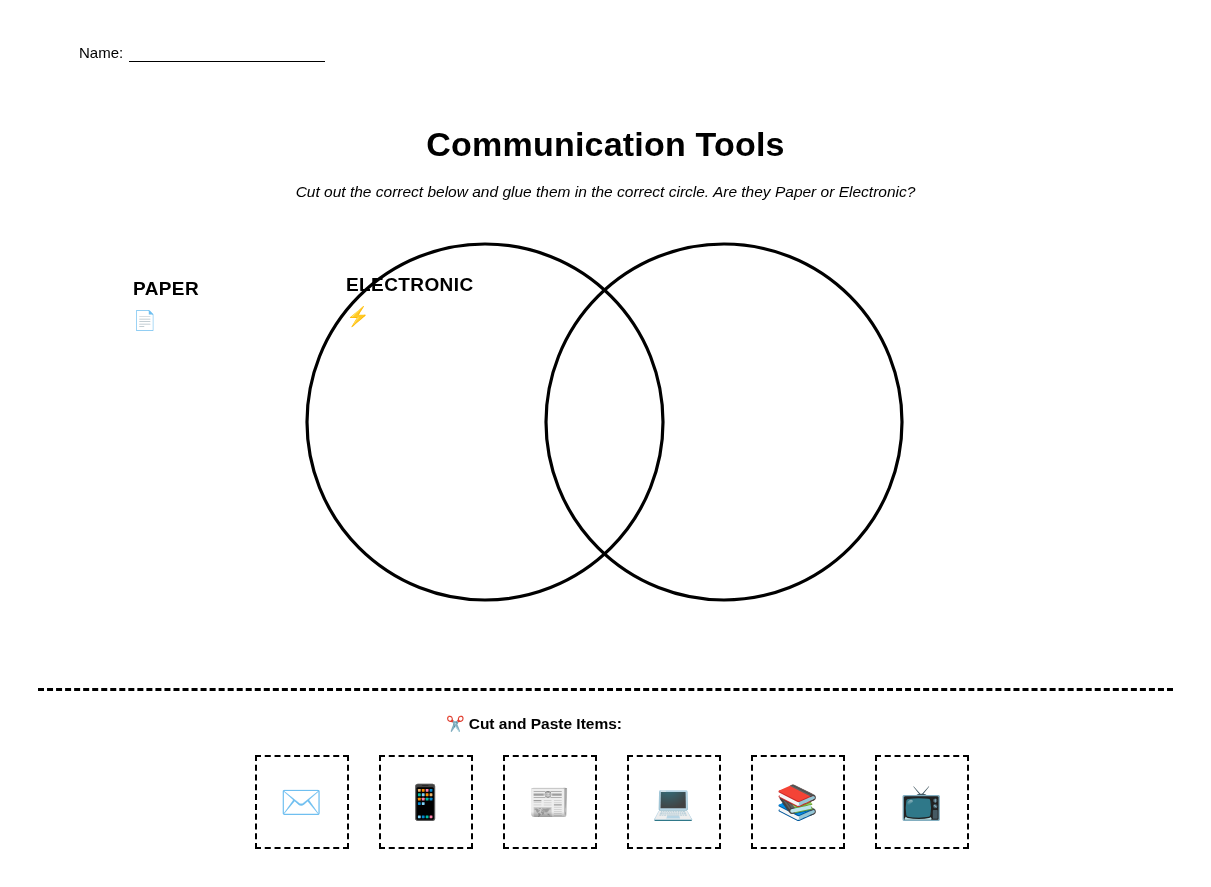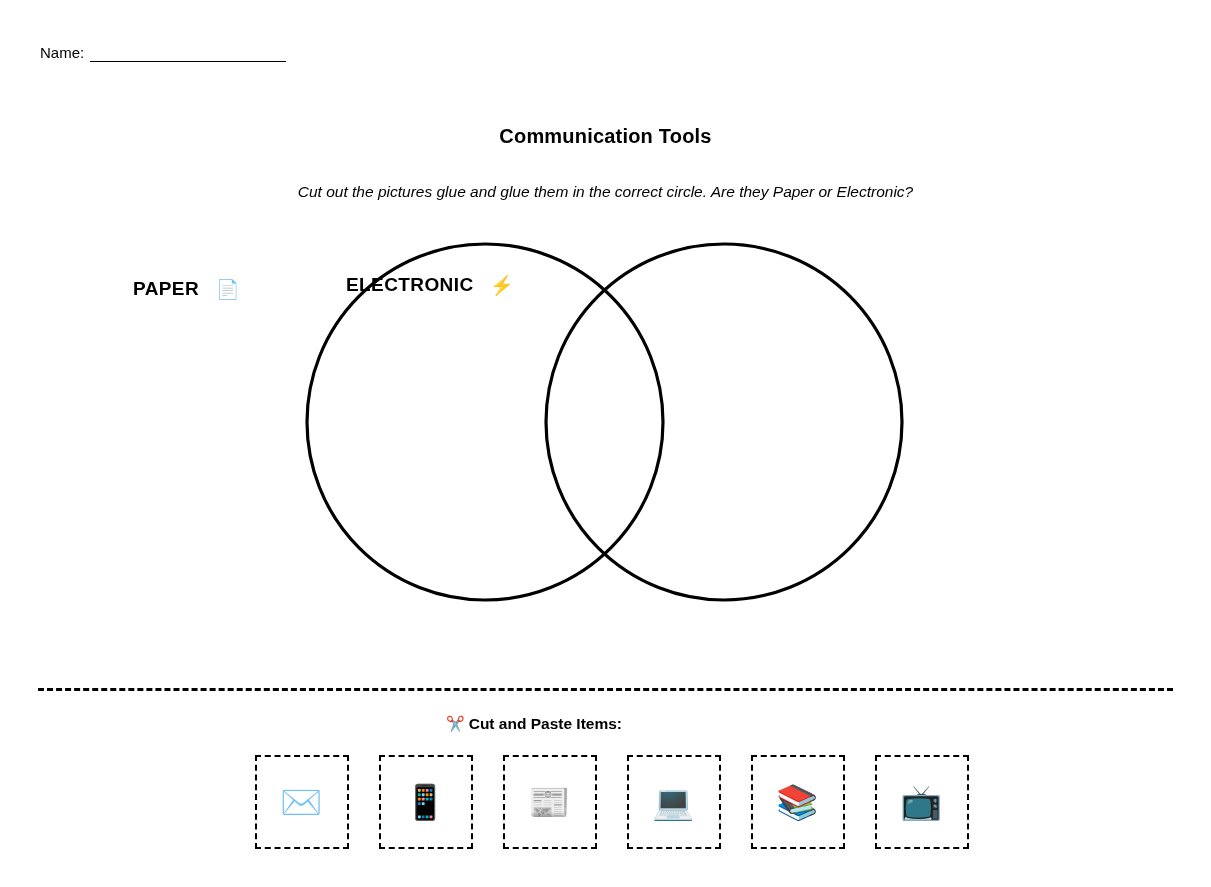--- a/index.html
+++ b/index.html
@@ -25,37 +25,38 @@
   .field-row {
     display: flex;
     align-items: flex-end;
     height: 28px;
   }
   .field-label {
     font-size: 15px;
     color: #000;
     line-height: 1;
     padding-bottom: 2px;
+    margin-left: 39px;
   }
   .field-rule {
     border-bottom: 1.6px solid #000;
     margin-left: 6px;
     height: 1px;
   }
   .rule-name { width: 196px; }
   .rule-date { width: 196px; }
 
   
   .title {
     position: absolute;
     left: 0;
     top: 125px;
     width: 1211px;
     text-align: center;
-    font-size: 20px;
+    font-size: 34px;
     font-weight: bold;
     letter-spacing: 0.2px;
   }
   .subtitle {
     position: absolute;
     left: 0;
     top: 183px;
     width: 1211px;
     text-align: center;
     font-size: 15.5px;
@@ -73,22 +74,22 @@
   .venn svg {
     display: block;
   }
   .venn-label {
     position: absolute;
     font-size: 19px;
     font-weight: bold;
     letter-spacing: 0.4px;
     white-space: nowrap;
     display: flex;
-    align-items: center;
-    gap: 17px;
+    gap: 11px;
+    flex-direction: column;
   }
   .venn-label .glyph {
     font-size: 19px;
     line-height: 1;
   }
   .label-paper {
     left: 133px;
     top: 278px;
   }
   .label-electronic {
@@ -148,21 +149,21 @@
 <body>
 
 <div class="header-fields">
   <div class="field-row">
     <span class="field-label">Name:</span>
     <span class="field-rule rule-name"></span>
   </div>
 </div>
 
 <div class="title">Communication Tools</div>
-<div class="subtitle">Cut out the pictures glue and glue them in the correct circle. Are they Paper or Electronic?</div>
+<div class="subtitle">Cut out the correct below and glue them in the correct circle. Are they Paper or Electronic?</div>
 
 <div class="venn">
   <svg width="610" height="372" viewBox="0 0 610 372">
     <circle cx="185" cy="186" r="178" fill="none" stroke="#000000" stroke-width="3.2"></circle>
     <circle cx="424" cy="186" r="178" fill="none" stroke="#000000" stroke-width="3.2"></circle>
   </svg>
 </div>
 <div class="venn-label label-paper">
   <span>PAPER</span>
   <span class="glyph">📄</span>

